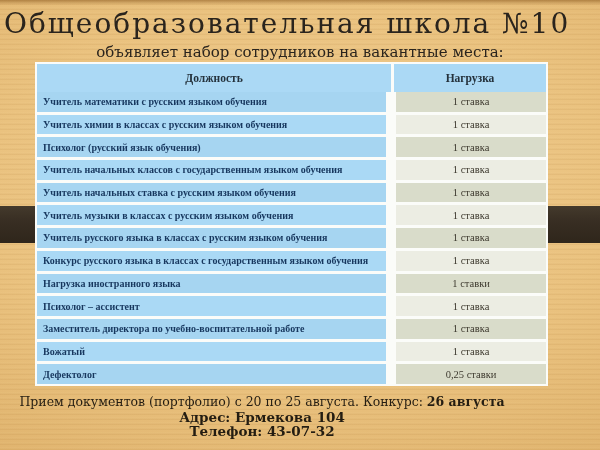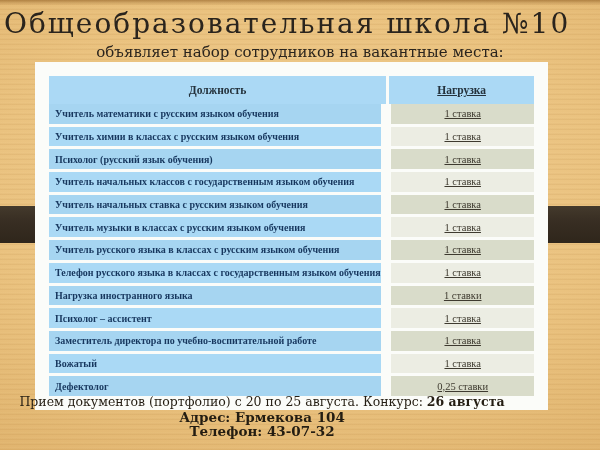--- a/index.html
+++ b/index.html
@@ -45,40 +45,39 @@
     color: var(--title-text, #2a241d);
     white-space: nowrap;
   }
 
   .vacancy-table {
     position: absolute;
     left: 35px; top: 62px;
     width: 513px;
     box-sizing: border-box;
     background: var(--frame-white, #fbfcf9);
-    padding: 14px;
+    padding: 2px;
   }
 
   .row { display: flex; margin-top: 3px; }
   .row:first-child { margin-top: 0; }
 
   .cell { box-sizing: border-box; overflow: hidden; }
 
   .cell.pos {
     width: 354px;
     margin-right: 3px;
     display: flex; align-items: center;
     padding-left: 6px;
     background: var(--position-blue, #a6d5f1);
   }
   .cell.load {
     width: 152px;
     display: flex; align-items: center; justify-content: center;
     background: var(--load-odd, #d9dcca);
-    text-decoration: underline;
   }
 
   .header-row .cell {
     height: 28px;
     justify-content: center;
     padding-left: 0;
     background: var(--header-blue, #abd9f5);
     font-family: "Liberation Serif", serif;
     font-weight: bold;
     font-size: 11.5px;
@@ -147,21 +146,21 @@
       </div>
       <div class="row body-row alt">
         <div class="cell pos">Учитель музыки в классах с русским языком обучения</div>
         <div class="cell load">1 ставка</div>
       </div>
       <div class="row body-row">
         <div class="cell pos">Учитель русского языка в классах с русским языком обучения</div>
         <div class="cell load">1 ставка</div>
       </div>
       <div class="row body-row alt">
-        <div class="cell pos">Телефон русского языка в классах с государственным языком обучения</div>
+        <div class="cell pos">Конкурс русского языка в классах с государственным языком обучения</div>
         <div class="cell load">1 ставка</div>
       </div>
       <div class="row body-row">
         <div class="cell pos">Нагрузка иностранного языка</div>
         <div class="cell load">1 ставки</div>
       </div>
       <div class="row body-row alt">
         <div class="cell pos">Психолог – ассистент</div>
         <div class="cell load">1 ставка</div>
       </div>

